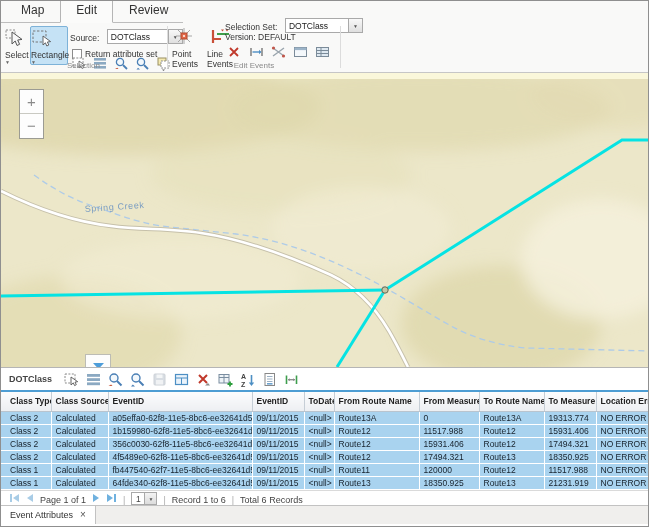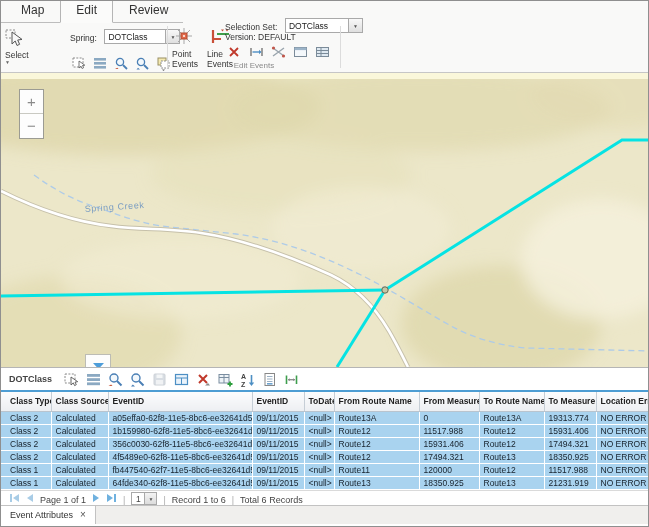--- a/index.html
+++ b/index.html
@@ -68,27 +68,40 @@
     <div class="btn-big" style="left:3px;width:24px;">
       <span>
         <svg width="20" height="19" viewBox="0 0 20 19">
             <rect x="1" y="1" width="9" height="8" fill="none" stroke="#8a8a8a" stroke-dasharray="2 1.5"></rect>
             <path d="M7,3 L7,15 L10.2,12 L12,16.5 L14.6,15.3 L12.7,11 L17,10.4 Z" fill="#f8f8f8" stroke="#555" stroke-width="1"></path>
           </svg>
       </span>
       <span style="display:block;">Select</span>
       <span class="caret">▼</span>
     </div>
+    <div class="btn-big sel" style="left:29px;width:38px;">
+      <span>
+        <svg width="22" height="19" viewBox="0 0 22 19">
+            <rect x="2" y="2" width="13" height="11" fill="none" stroke="#777" stroke-dasharray="2.4 1.6"></rect>
+            <path d="M12,7 L12,16 L14.4,13.8 L15.8,17 L17.8,16 L16.4,13 L19.6,12.6 Z" fill="#fff" stroke="#555" stroke-width="0.9"></path>
+          </svg>
+      </span>
+      <span style="display:block;">Rectangle</span>
+      <span class="caret">▼</span>
+    </div>
 
     <div style="position:absolute;left:69px;top:26px;">
-      <span class="flabel">Spring:</span>
+      <span class="flabel">Source:</span>
       <span class="dd" style="margin-left:3px;">
         <span class="dd-box" style="width:62px;">DOTClass</span>
         <span class="dd-btn">▼</span>
       </span>
+    </div>
+    <div style="position:absolute;left:71px;top:42px;">
+      <span class="chk"></span><span class="flabel">Return attribute set</span>
     </div>
     <div class="mini-icons" style="left:71px;top:55px;">
       <span class="mi"><svg width="15" height="15" viewBox="0 0 15 15">
             <rect x="1" y="2" width="10" height="9" fill="#fff" stroke="#8a8a8a" stroke-dasharray="2 1.3"></rect>
             <path d="M7,5 l0,7 l2,-1.8 l1.1,2.3 l1.5,-0.8 l-1.1,-2.2 l2.3,-0.3 z" fill="#fff" stroke="#555" stroke-width="0.8"></path>
           </svg></span>
       <span class="mi"><svg width="15" height="15" viewBox="0 0 15 15">
             <rect x="1" y="2" width="12" height="2.6" fill="#8ba9c2"></rect>
             <rect x="1" y="6" width="12" height="2.6" fill="#8ba9c2"></rect>
             <rect x="1" y="10" width="12" height="2.6" fill="#8ba9c2"></rect>
@@ -102,20 +115,21 @@
             <circle cx="6" cy="6" r="3.6" fill="#f3f8fc" stroke="#4a7fb5" stroke-width="1.3"></circle>
             <line x1="9" y1="9" x2="13" y2="13" stroke="#4a7fb5" stroke-width="1.8"></line>
             <path d="M5,13.5 l-3.5,0 l1.5,-1.8 z" fill="#4a7fb5"></path>
           </svg></span>
       <span class="mi"><svg width="15" height="15" viewBox="0 0 15 15">
             <rect x="2" y="2" width="8" height="7" fill="#f4e9b0" stroke="#9a9062"></rect>
             <rect x="5" y="5" width="8" height="7" fill="#fff" stroke="#888" stroke-dasharray="1.8 1.2"></rect>
             <path d="M6,13.6 l3,0 l-1.5,1.4 z" fill="#666"></path>
           </svg></span>
     </div>
+    <div class="grp-label" style="left:0;width:165px;">Selection</div>
 
     <div class="vdiv" style="left:166px;"></div>
 
     <div class="btn-big" style="left:170px;top:22px;width:32px;">
       <span>
         <svg width="24" height="22" viewBox="0 0 24 22">
             <g stroke="#a7a7a7" stroke-width="1">
               <line x1="12" y1="2" x2="12" y2="18"></line>
               <line x1="4" y1="10" x2="20" y2="10"></line>
               <line x1="6" y1="4" x2="18" y2="16"></line>

